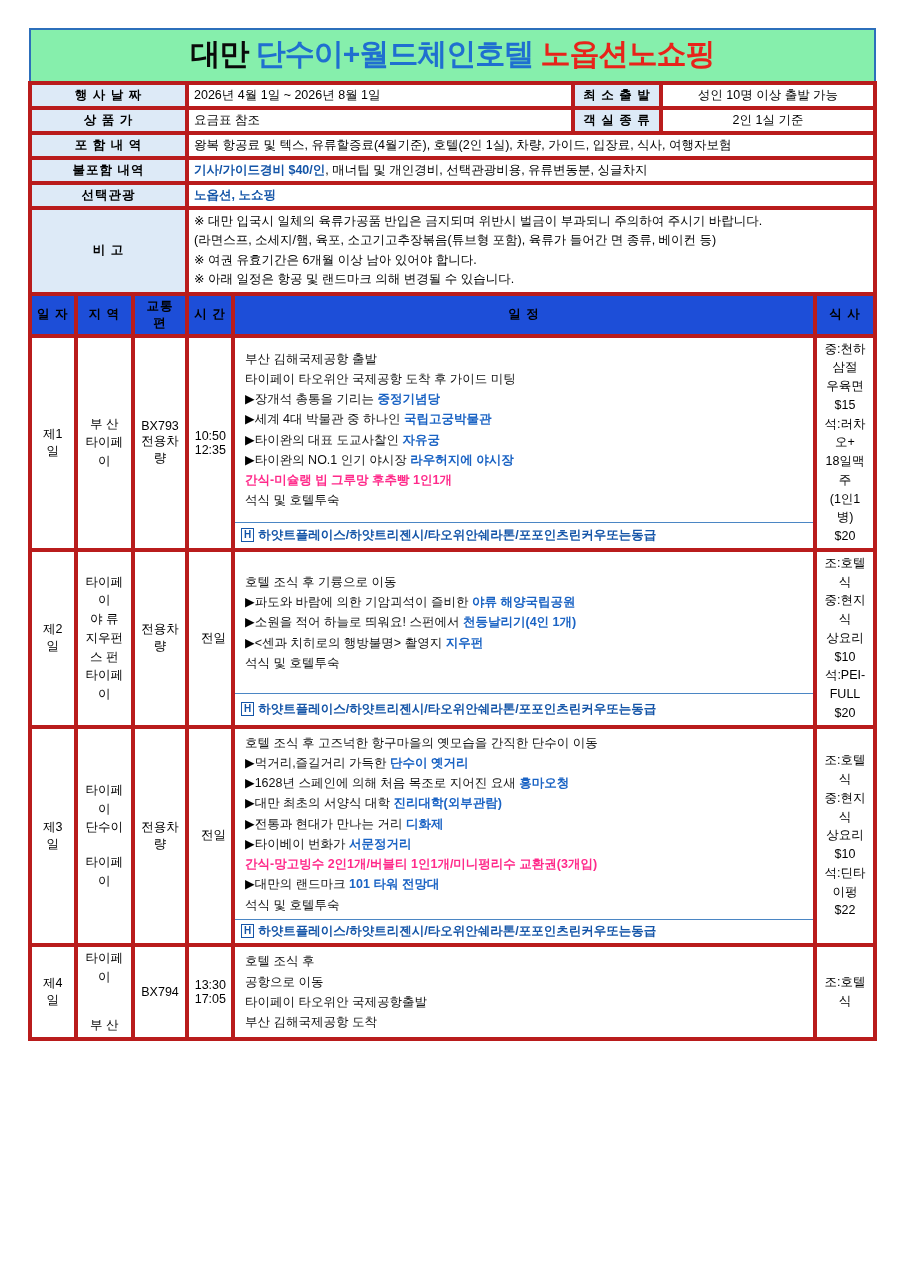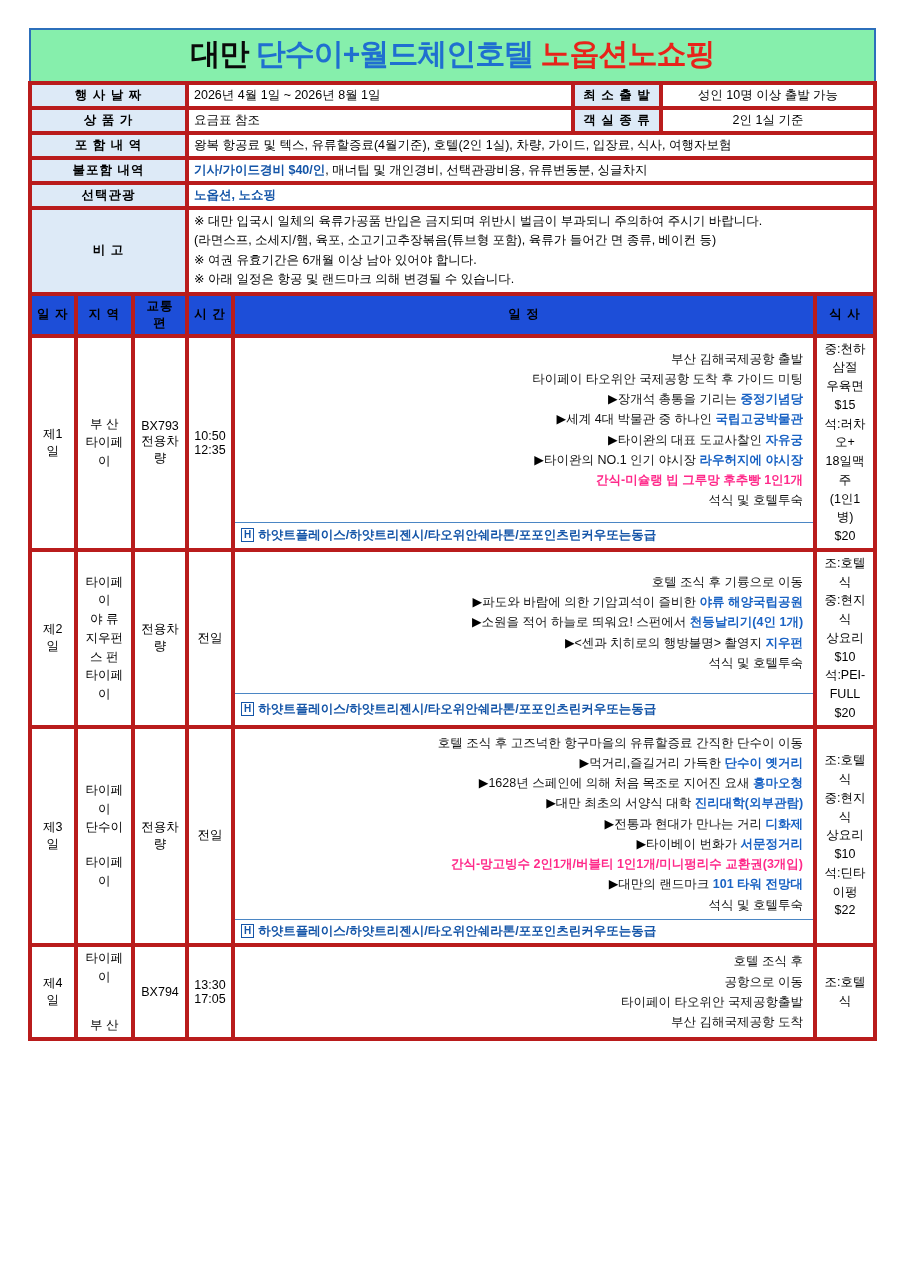--- a/index.html
+++ b/index.html
@@ -17,22 +17,22 @@
   .val{background:#ffffff;font-size:12.5px;margin-left:37px;}
   .blue{color:#1455a8;font-weight:bold;}
   .note{font-size:12px;line-height:1.55;}
   .hdr{background:#1d4ed8;text-align:center;font-weight:bold;font-size:13px;letter-spacing:1px;}
   .ctr{text-align:center;}
   .mid{vertical-align:middle;}
   .top{vertical-align:top;}
   .day{text-align:center;font-weight:normal;font-size:13px;}
   .region{text-align:center;font-size:12.5px;line-height:1.5;}
   .tp{text-align:center;font-size:12.5px;}
-  .tm{text-align:center;font-size:12.5px;}
-  .itin{font-size:12.5px;line-height:1.62;padding:4px 10px !important;text-align:right;}
+  .tm{text-align:right;font-size:12.5px;}
+  .itin{font-size:12.5px;line-height:1.62;padding:4px 10px !important;}
   .itin div{white-space:nowrap;}
   .meal{text-align:center;font-size:12.5px;line-height:1.5;}
   .hotel{font-size:12px;font-weight:bold;color:#1455a8;border-top:1px solid #4b86c4 !important;padding:3px 6px !important;white-space:nowrap;}
   .hbox{display:inline-block;border:1px solid #1455a8;font-size:10px;padding:0 2px;margin-right:4px;line-height:12px;vertical-align:1px;color:#1455a8;}
   .nb-b{border-bottom:none !important;}
   .pink{color:#ff2a8a;font-weight:bold;}
   .strong{font-weight:bold;color:#1a63c4;}
   .plain{color:#111;}
 </style>
 </head>
@@ -194,21 +194,21 @@
         <div style="height:16px">&nbsp;</div>
         <div>타이페이</div>
       </td>
       <td class="tp mid" rowspan="2">
         <div>전용차량</div>
       </td>
       <td class="tm mid" rowspan="2">
         <div>전일</div>
       </td>
       <td class="itin nb-b" colspan="6">
-        <div><span class="plain">호텔 조식 후  고즈넉한 항구마을의 유류할증료 간직한 단수이 이동</span></div>
+        <div><span class="plain">호텔 조식 후  고즈넉한 항구마을의 옛모습을 간직한 단수이 이동</span></div>
         <div>▶<span class="plain">먹거리,즐길거리 가득한 </span><span class="strong">단수이 옛거리</span></div>
         <div>▶<span class="plain">1628년 스페인에 의해 처음 목조로 지어진 요새 </span><span class="strong">홍마오청</span></div>
         <div>▶<span class="plain">대만 최초의 서양식 대학 </span><span class="strong">진리대학(외부관람)</span></div>
         <div>▶<span class="plain">전통과 현대가 만나는 거리 </span><span class="strong">디화제</span></div>
         <div>▶<span class="plain">타이베이 번화가 </span><span class="strong">서문정거리</span></div>
         <div><span class="pink">간식-망고빙수 2인1개/버블티 1인1개/미니펑리수 교환권(3개입)</span></div>
         <div>▶<span class="plain">대만의 랜드마크 </span><span class="strong">101 타워 전망대</span></div>
         <div><span class="plain"> 석식 및 호텔투숙</span></div>
       </td>
       <td class="meal mid" rowspan="2">

